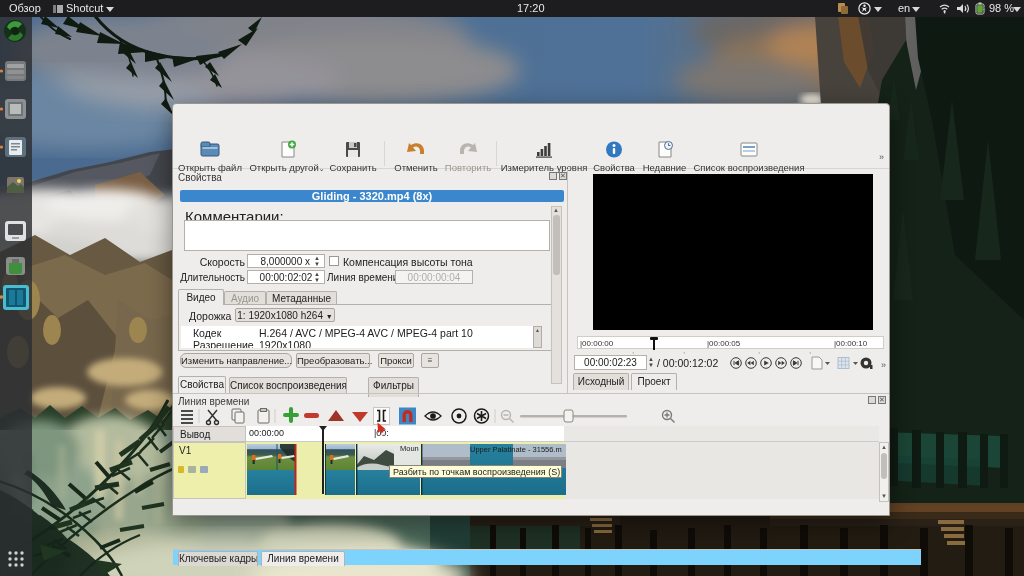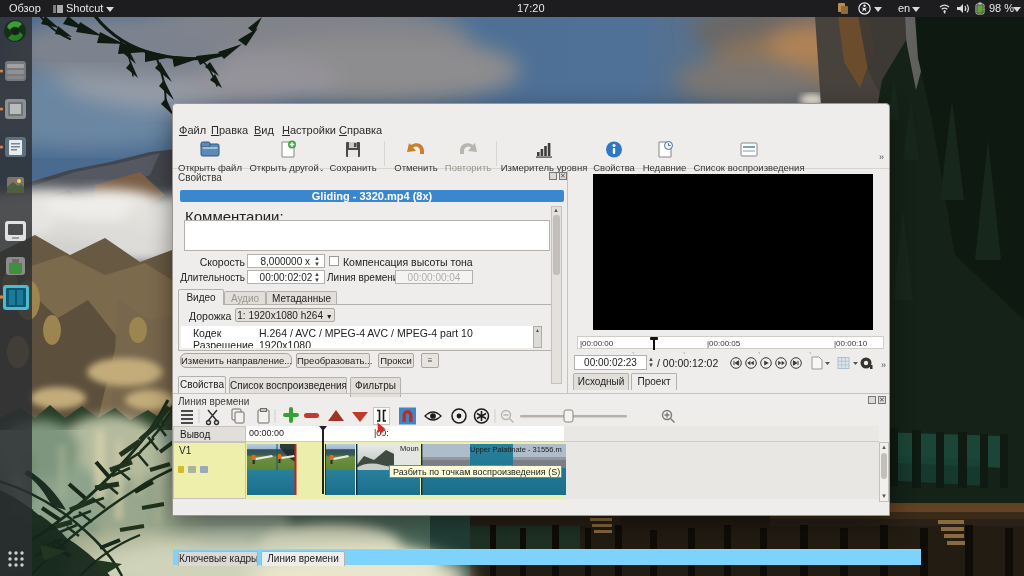--- a/index.html
+++ b/index.html
@@ -380,27 +380,20 @@
         <circle cx="16" cy="542" r="1.7"></circle>
         <circle cx="22" cy="542" r="1.7"></circle>
       <circle cx="10" cy="548" r="1.7"></circle>
         <circle cx="16" cy="548" r="1.7"></circle>
         <circle cx="22" cy="548" r="1.7"></circle>
     </g>
   </svg>
 </div>
 
 <div id="win">
-  <div id="menubar">
-    <span style="left:6px;"><u>Ф</u>айл</span>
-    <span style="left:38px;"><u>П</u>равка</span>
-    <span style="left:81px;"><u>В</u>ид</span>
-    <span style="left:109px;"><u>Н</u>астройки</span>
-    <span style="left:166px;"><u>С</u>правка</span>
-  </div>
   <div id="toolbar">
     <div class="tbtn" style="left:2px;top:2px;width:70px;">
         <svg width="22" height="19" viewBox="0 0 22 19" style="margin:0 auto;display:block">
           <rect x="2" y="4" width="18" height="12" rx="1.5" fill="#5a8ab5" stroke="#33567a"></rect>
           <rect x="2" y="2" width="9" height="5" rx="1.5" fill="#5a8ab5" stroke="#33567a"></rect>
           <rect x="3.5" y="7" width="15" height="2" fill="#9dc0dd"></rect>
         </svg>
         <div class="lbl">Открыть файл</div>
       </div>
     <div class="tbtn" style="left:75px;top:2px;width:78px;">
@@ -510,21 +503,21 @@
     <div class="abs" style="left:205px;top:184px;width:36px;height:15px;background:#e7e4e0;border:1px solid #a9a5a0;border-radius:2px;font-size:9.5px;text-align:center;line-height:14px;">Прокси</div>
     <div class="abs" style="left:248px;top:184px;width:18px;height:15px;background:#e7e4e0;border:1px solid #a9a5a0;border-radius:2px;font-size:8px;text-align:center;line-height:14px;color:#444;">≡</div>
 
     <div class="abs" style="left:378px;top:37px;width:11px;height:178px;background:#e4e1dd;border:1px solid #c5c2bd;">
       <div class="abs" style="left:1px;top:0;font-size:6px;color:#555;">▲</div>
       <div class="abs" style="left:1px;top:8px;width:7px;height:60px;background:#c2bfba;border-radius:3px;"></div>
     </div>
 
     <div class="tab active" style="left:5px;top:207px;width:48px;height:17px;line-height:16px;z-index:2;">Свойства</div>
     <div class="tab" style="left:56px;top:208px;width:118px;height:16px;line-height:15px;">Список воспроизведения</div>
-    <div class="tab" style="left:177px;top:208px;width:51px;height:20px;line-height:15px;">Фильтры</div>
+    <div class="tab" style="left:195px;top:208px;width:51px;height:20px;line-height:15px;">Фильтры</div>
   </div>
 
   <div id="player" class="abs" style="left:394px;top:65px;width:324px;height:224px;border-left:1px solid #c6c3bf;">
     <div class="abs" style="left:25px;top:5px;width:280px;height:156px;background:#000;"></div>
     <div class="abs" style="left:9px;top:167px;width:307px;height:13px;background:#fff;border:1px solid #d0cdc9;font-size:8px;color:#333;">
       <span class="abs" style="left:2px;top:2px;">|00:00:00</span>
       <span class="abs" style="left:129px;top:2px;">|00:00:05</span>
       <span class="abs" style="left:256px;top:2px;">|00:00:10</span>
       <span class="abs" style="left:54px;top:9px;color:#888;">,</span>
         <span class="abs" style="left:105px;top:9px;color:#888;">,</span>

